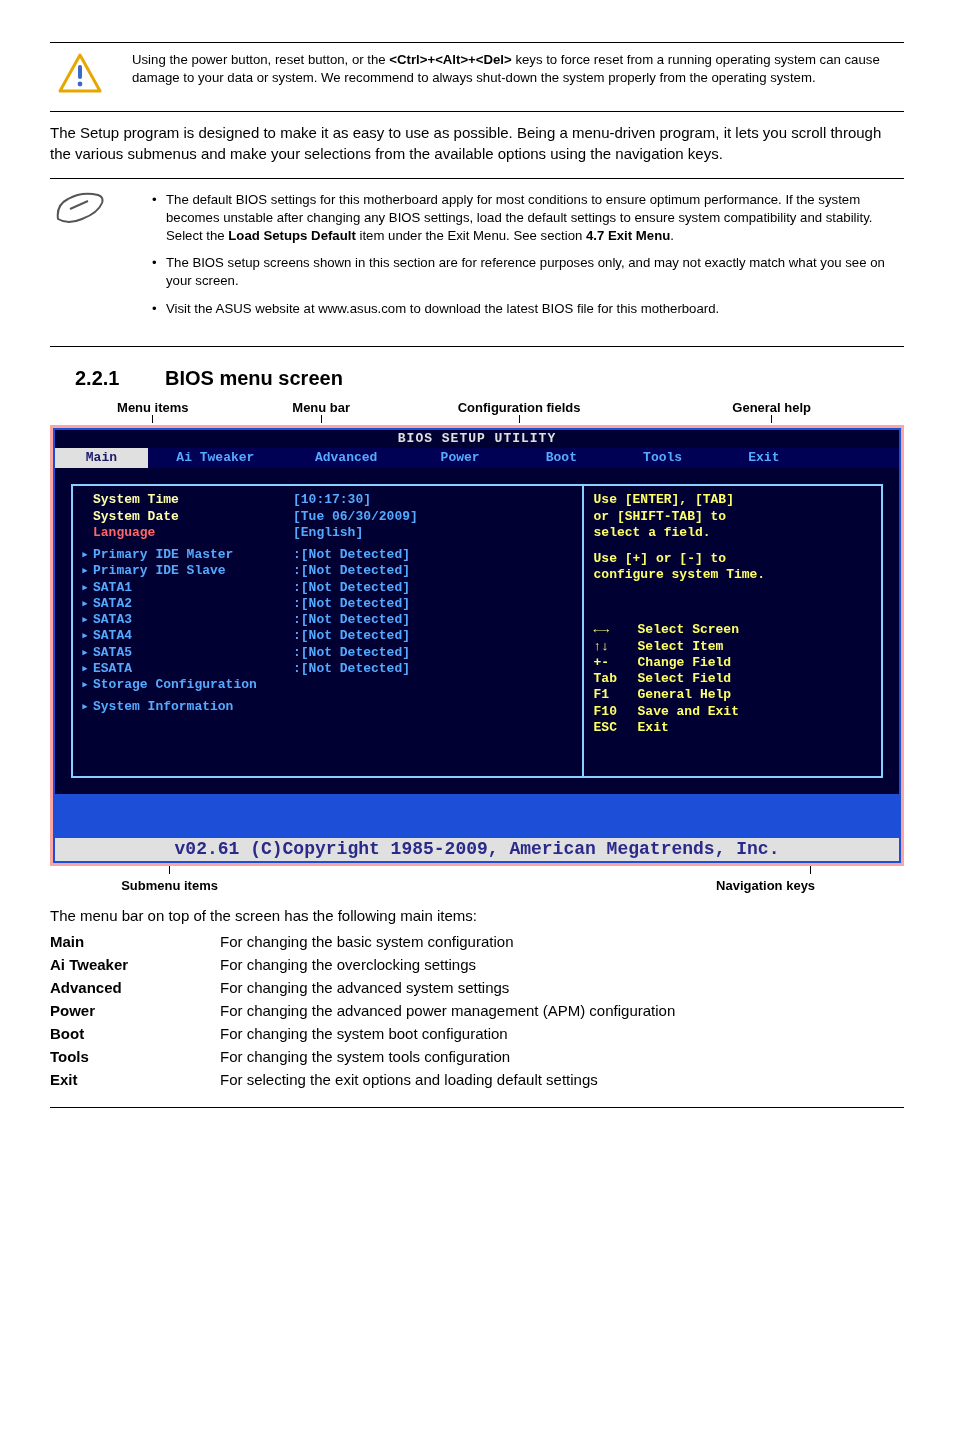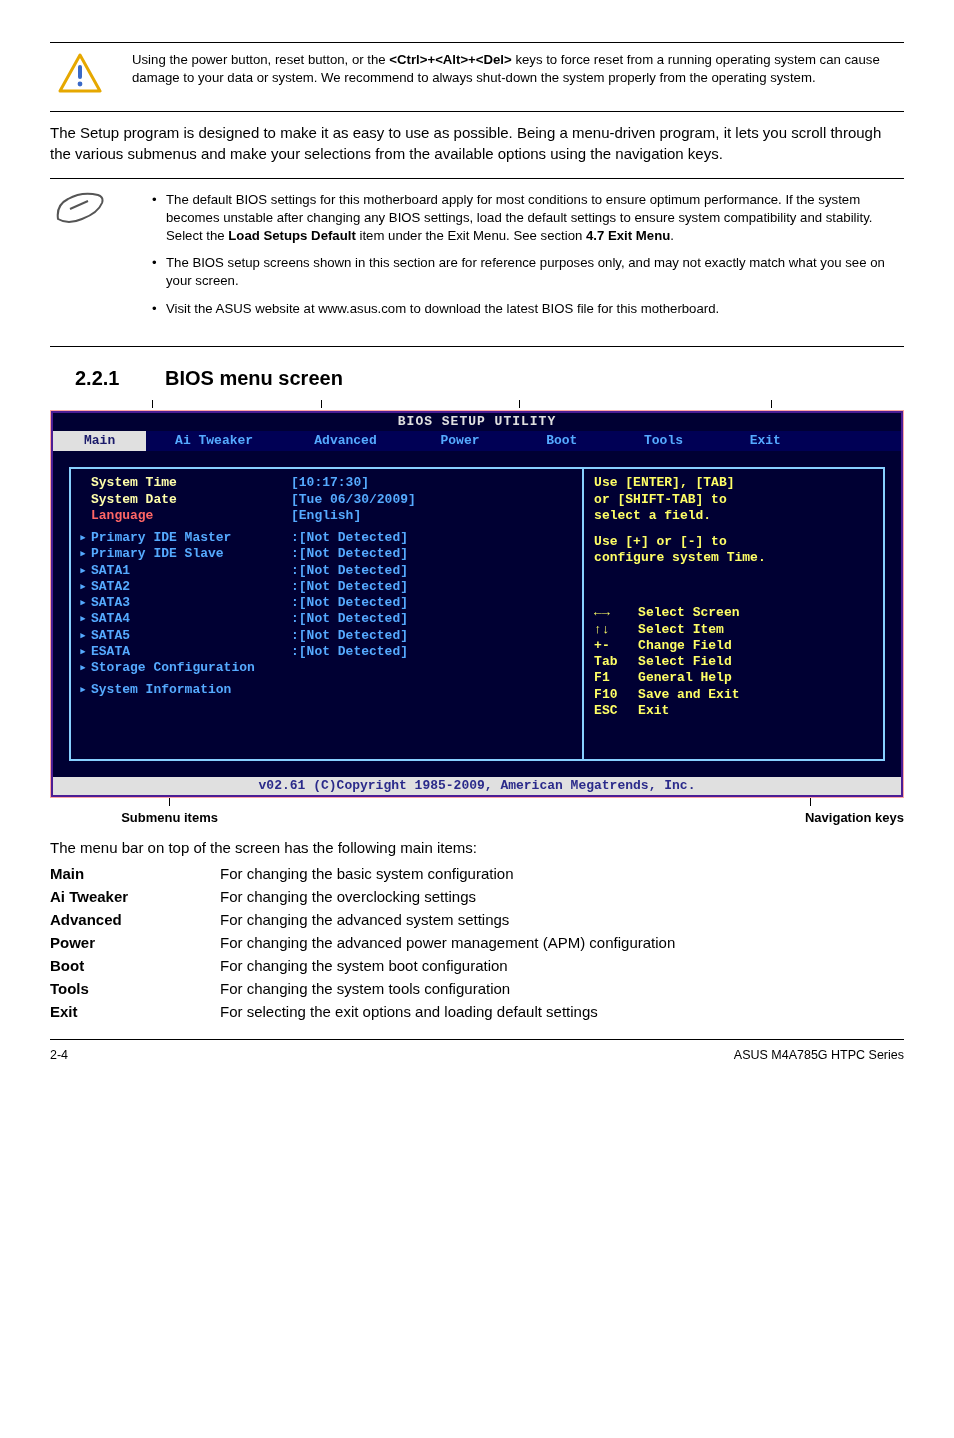--- a/index.html
+++ b/index.html
@@ -88,23 +88,23 @@
     align-items: flex-start;
   }
   .tick {
     width: 1px;
     height: 8px;
     background: #000;
   }
 
   
   .bios-wrap {
-    border: 1px solid #fca5a5;
+    border: 3px solid #fca5a5;
     padding: 2px;
-    background:#4c1d95;
+    background:#1d4ed8;
   }
   .bios {
     background: #000033;
     color: #cfcfcf;
     font-family: "Courier New", monospace;
     font-size: 13px;
     line-height: 1.25;
   }
   .bios-title {
     text-align: center;
@@ -158,21 +158,22 @@
   .help-block { min-height: 130px; }
   .nav-block { font-weight: bold; }
   .nav-block .k { display:inline-block; width: 44px; }
   .bios-footer {
     background: #e0e0e0;
     color: #2a2a8a;
     text-align: center;
     font-weight: bold;
     padding: 1px 0 2px 0;
     font-family: "Courier New", monospace;
-    font-size: 13px;
+    font-size: 18px;
+    margin-top: 44px;
   }
   .under-labels {
     display:flex;
     font-size:13px;
     font-weight:bold;
     margin: 2px 0 12px 0;
   }
   .under-tick-row {
     display:flex;
     height:10px;
@@ -239,20 +240,26 @@
         <li>Visit the ASUS website at www.asus.com to download the latest BIOS file for this motherboard.</li>
       </ul>
     </div>
   </div>
   <hr class="sep">
 
   <h2 class="sec">
     <span class="num">2.2.1</span><span>BIOS menu screen</span>
   </h2>
 
+  <div class="label-row">
+    <div style="width:23%">Menu items</div>
+    <div style="width:17%">Menu bar</div>
+    <div style="width:30%">Configuration fields</div>
+    <div style="width:30%">General help</div>
+  </div>
   <div class="tick-row">
     <div style="width:23%">
         <span class="tick"></span>
       </div>
     <div style="width:17%">
         <span class="tick"></span>
       </div>
     <div style="width:30%">
         <span class="tick"></span>
       </div>
@@ -370,21 +377,21 @@
         <span class="tick"></span>
       </div>
     <div style="width:50%"></div>
     <div style="width:22%">
         <span class="tick"></span>
       </div>
   </div>
   <div class="under-labels">
     <div style="width:28%; text-align:center">Submenu items</div>
     <div style="width:50%"></div>
-    <div style="width:22%; text-align:right">Navigation keys</div>
+    <div style="width:22%; text-align:left">Navigation keys</div>
   </div>
 
   <div class="body-text" style="margin:4px 0">The menu bar on top of the screen has the following main items:</div>
 
   <table class="menu-def">
     <tbody>
         <tr>
           <td class="k">Main</td>
           <td>For changing the basic system configuration</td>
         </tr>
@@ -410,18 +417,14 @@
         </tr>
     <tr>
           <td class="k">Exit</td>
           <td>For selecting the exit options and loading default settings</td>
         </tr>
   </tbody>
     </table>
 
   <div style="height:14px"></div>
   <hr class="sep">
-  <div class="footer">
-    <span>2-4</span>
-    <span>ASUS M4A785G HTPC Series</span>
-  </div>
 
 </div>
 
 </body></html>

